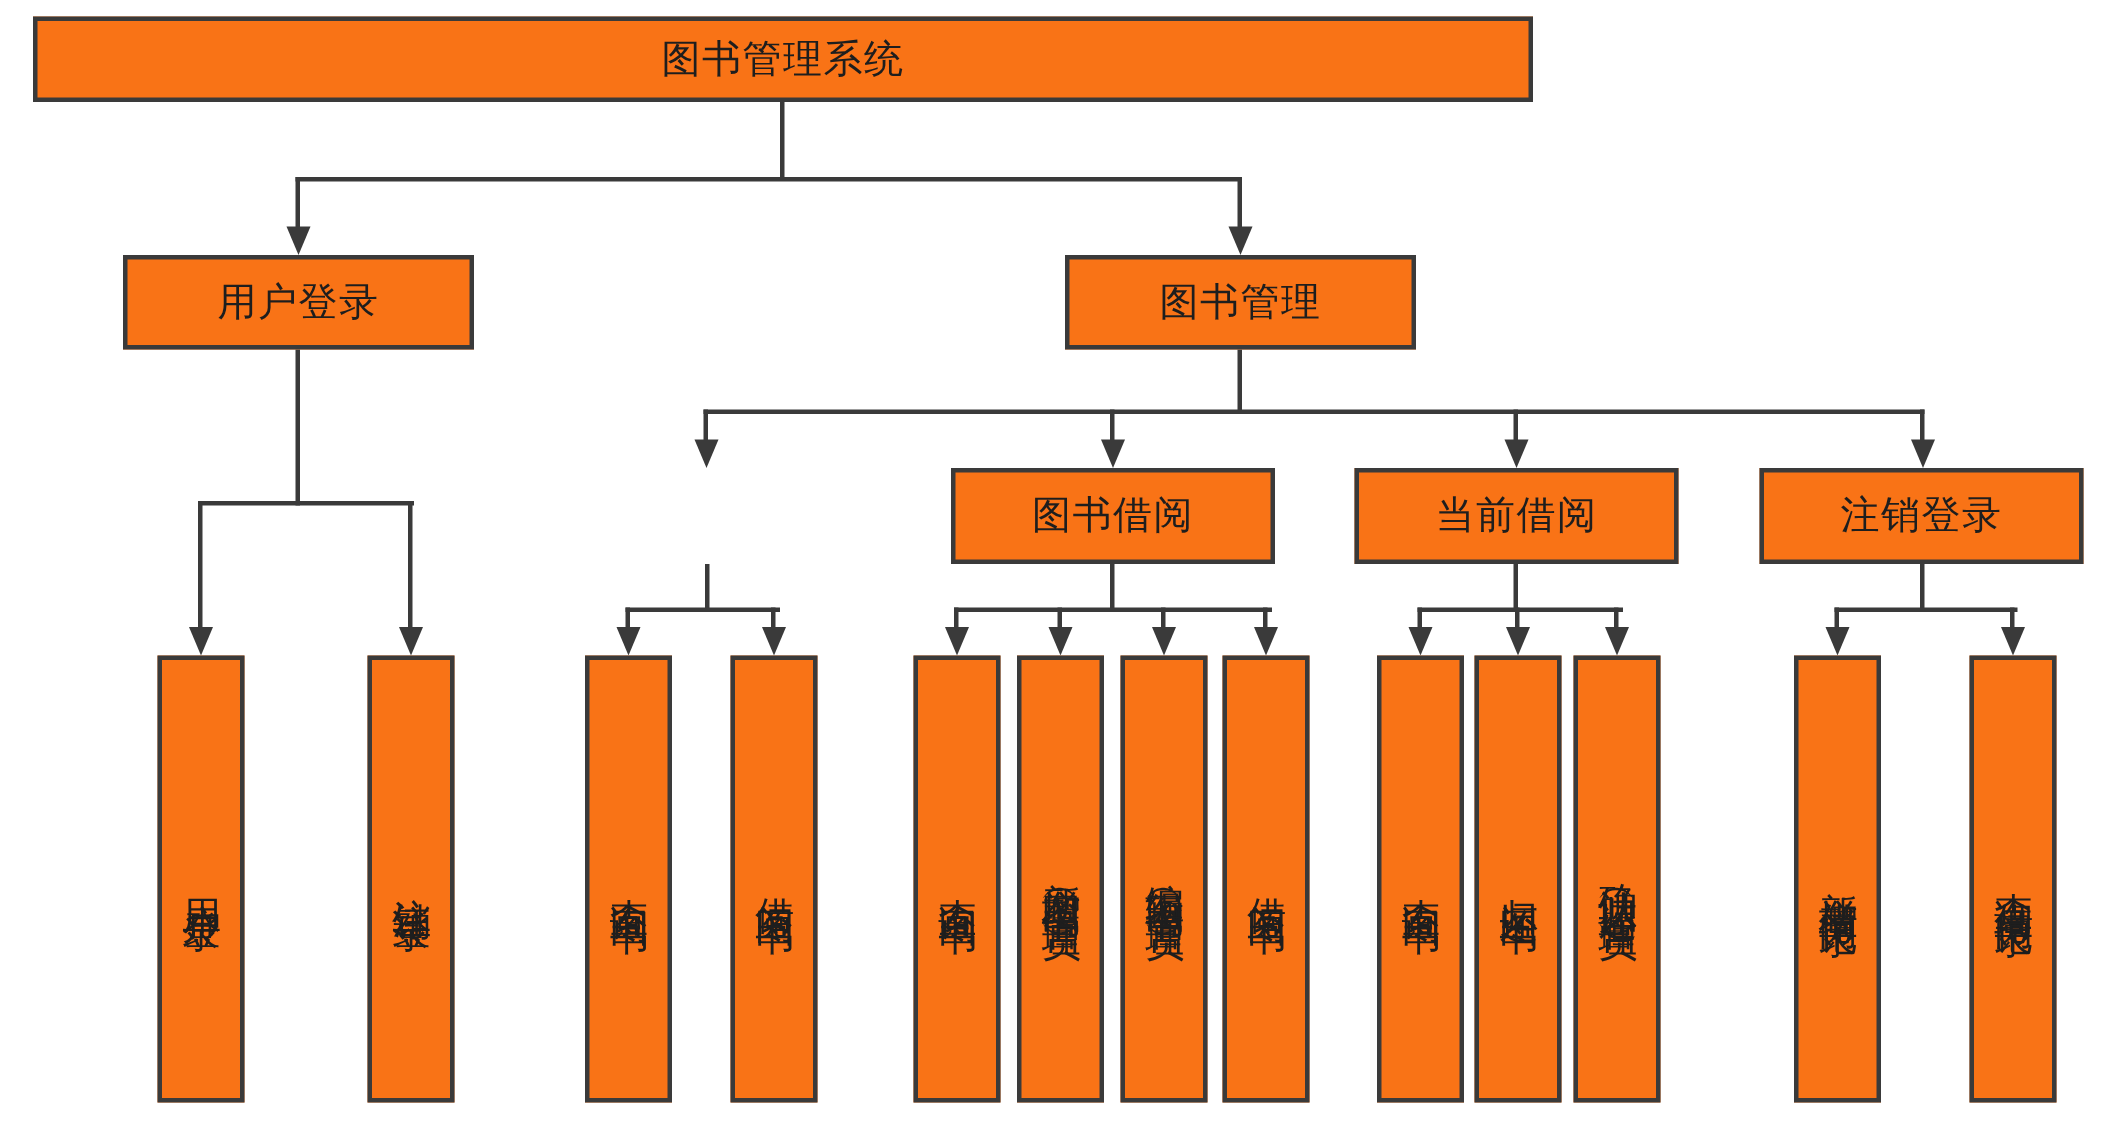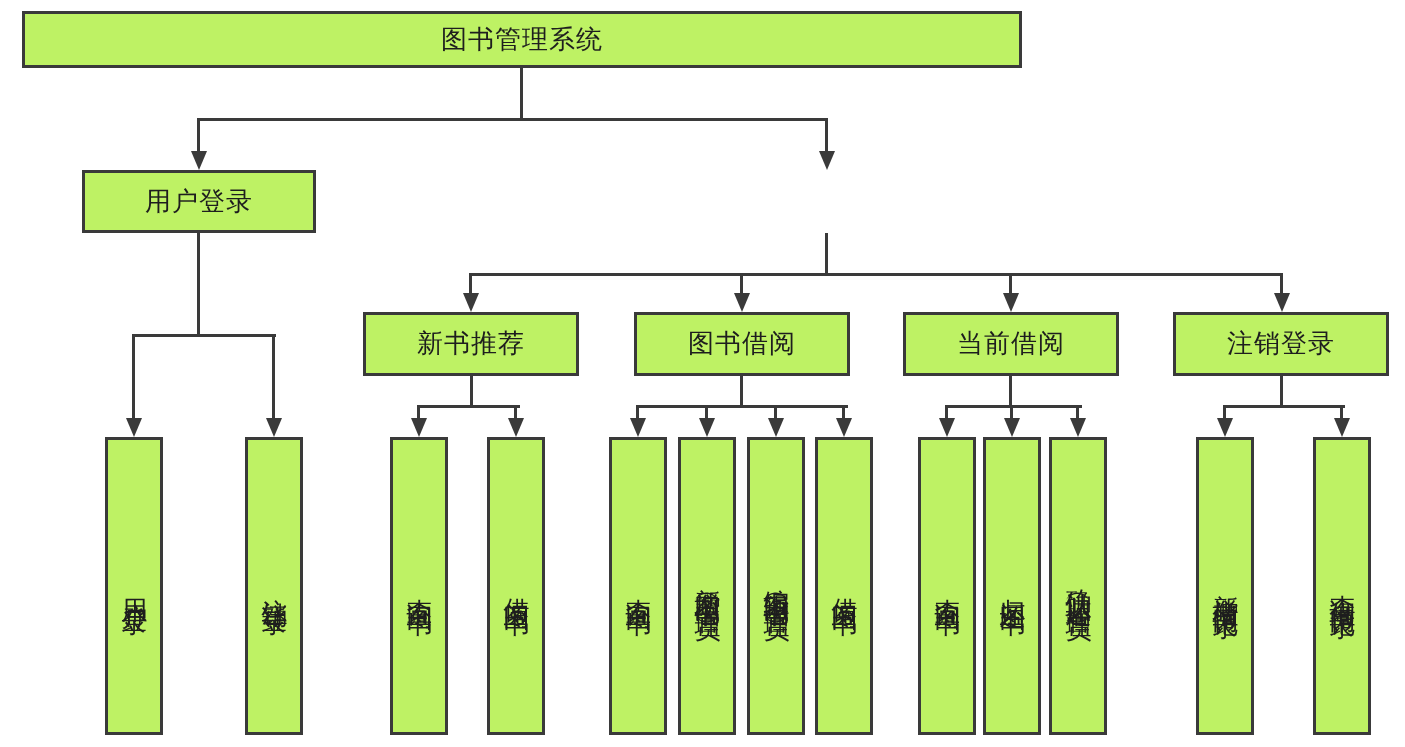--- a/index.html
+++ b/index.html
@@ -1,21 +1,21 @@
 <!DOCTYPE html>
 <html><head>
 <meta charset="utf-8">
 <style>
   html,body{margin:0;padding:0;background:#ffffff;}
   .canvas{
     position:relative;width:1405px;height:747px;background:#ffffff;overflow:hidden;
     font-family:"Liberation Sans","DejaVu Sans",sans-serif;
   }
   .box{
-    position:absolute;box-sizing:border-box;background:#bef264;
+    position:absolute;box-sizing:border-box;background:#f97316;
     border:3px solid #3a3a3a;color:#1e1e1e;
     display:flex;align-items:center;justify-content:center;
     text-align:center;line-height:1.15;z-index:2;
   }
   .hbox{font-size:26px;letter-spacing:1px;}
   .vbox{
     writing-mode:vertical-rl;text-orientation:mixed;
     font-size:26px;letter-spacing:4px;
   }
   .ln{position:absolute;background:#3a3a3a;z-index:1;}
@@ -41,42 +41,42 @@
   <div class="ln" style="left:520px;top:68px;width:3px;height:52px"></div>
   <div class="ln" style="left:197px;top:118px;width:631px;height:3px"></div>
   <div class="ln" style="left:197px;top:118px;width:3px;height:35px"></div>
   <div class="ln" style="left:825px;top:118px;width:3px;height:35px"></div>
   <div class="ar" style="left:191px;top:151px"></div>
   <div class="ar" style="left:819px;top:151px"></div>
 
   <div class="box hbox" style="left:82px;top:170px;width:234px;height:63px">
     <span>用户登录</span>
   </div>
+  <div class="box hbox" style="left:710px;top:170px;width:234px;height:63px">
+    <span>图书管理</span>
+  </div>
 
   <div class="ln" style="left:197px;top:233px;width:3px;height:104px"></div>
   <div class="ln" style="left:132px;top:334px;width:144px;height:3px"></div>
   <div class="ln" style="left:132px;top:334px;width:3px;height:86px"></div>
   <div class="ln" style="left:272px;top:334px;width:3px;height:86px"></div>
   <div class="ar" style="left:126px;top:418px"></div>
   <div class="ar" style="left:266px;top:418px"></div>
 
   <div class="ln" style="left:825px;top:233px;width:3px;height:41px"></div>
   <div class="ln" style="left:469px;top:273px;width:814px;height:3px"></div>
   <div class="ln" style="left:469px;top:273px;width:3px;height:22px"></div>
   <div class="ln" style="left:740px;top:273px;width:3px;height:22px"></div>
   <div class="ln" style="left:1009px;top:273px;width:3px;height:22px"></div>
   <div class="ln" style="left:1280px;top:273px;width:3px;height:22px"></div>
   <div class="ar" style="left:463px;top:293px"></div>
   <div class="ar" style="left:734px;top:293px"></div>
   <div class="ar" style="left:1003px;top:293px"></div>
   <div class="ar" style="left:1274px;top:293px"></div>
 
-  <div class="box hbox" style="left:363px;top:312px;width:216px;height:64px">
-    <span>新书推荐</span>
-  </div>
   <div class="box hbox" style="left:903px;top:312px;width:216px;height:64px">
     <span>当前借阅</span>
   </div>
   <div class="box hbox" style="left:634px;top:312px;width:216px;height:64px">
     <span>图书借阅</span>
   </div>
   <div class="box hbox" style="left:1173px;top:312px;width:216px;height:64px">
     <span>注销登录</span>
   </div>
 

